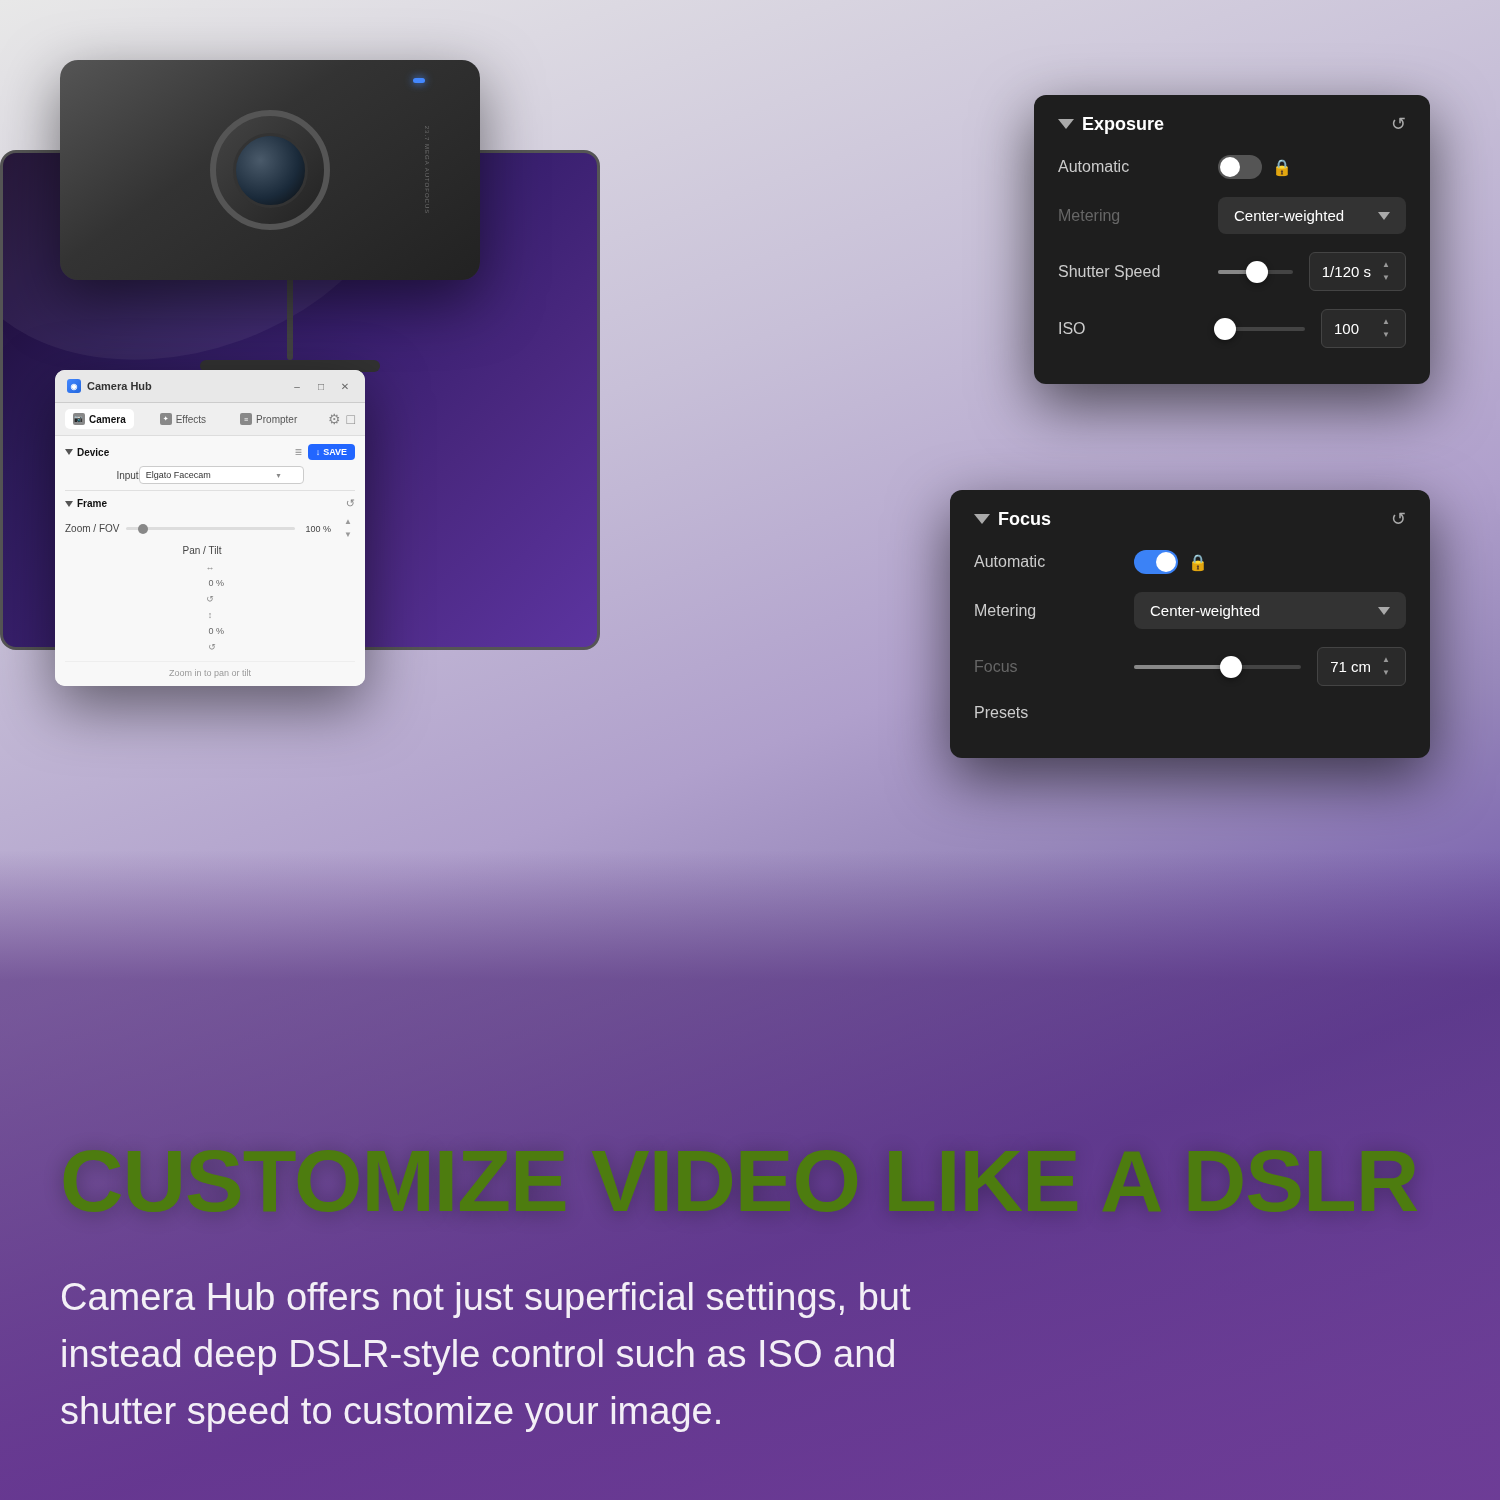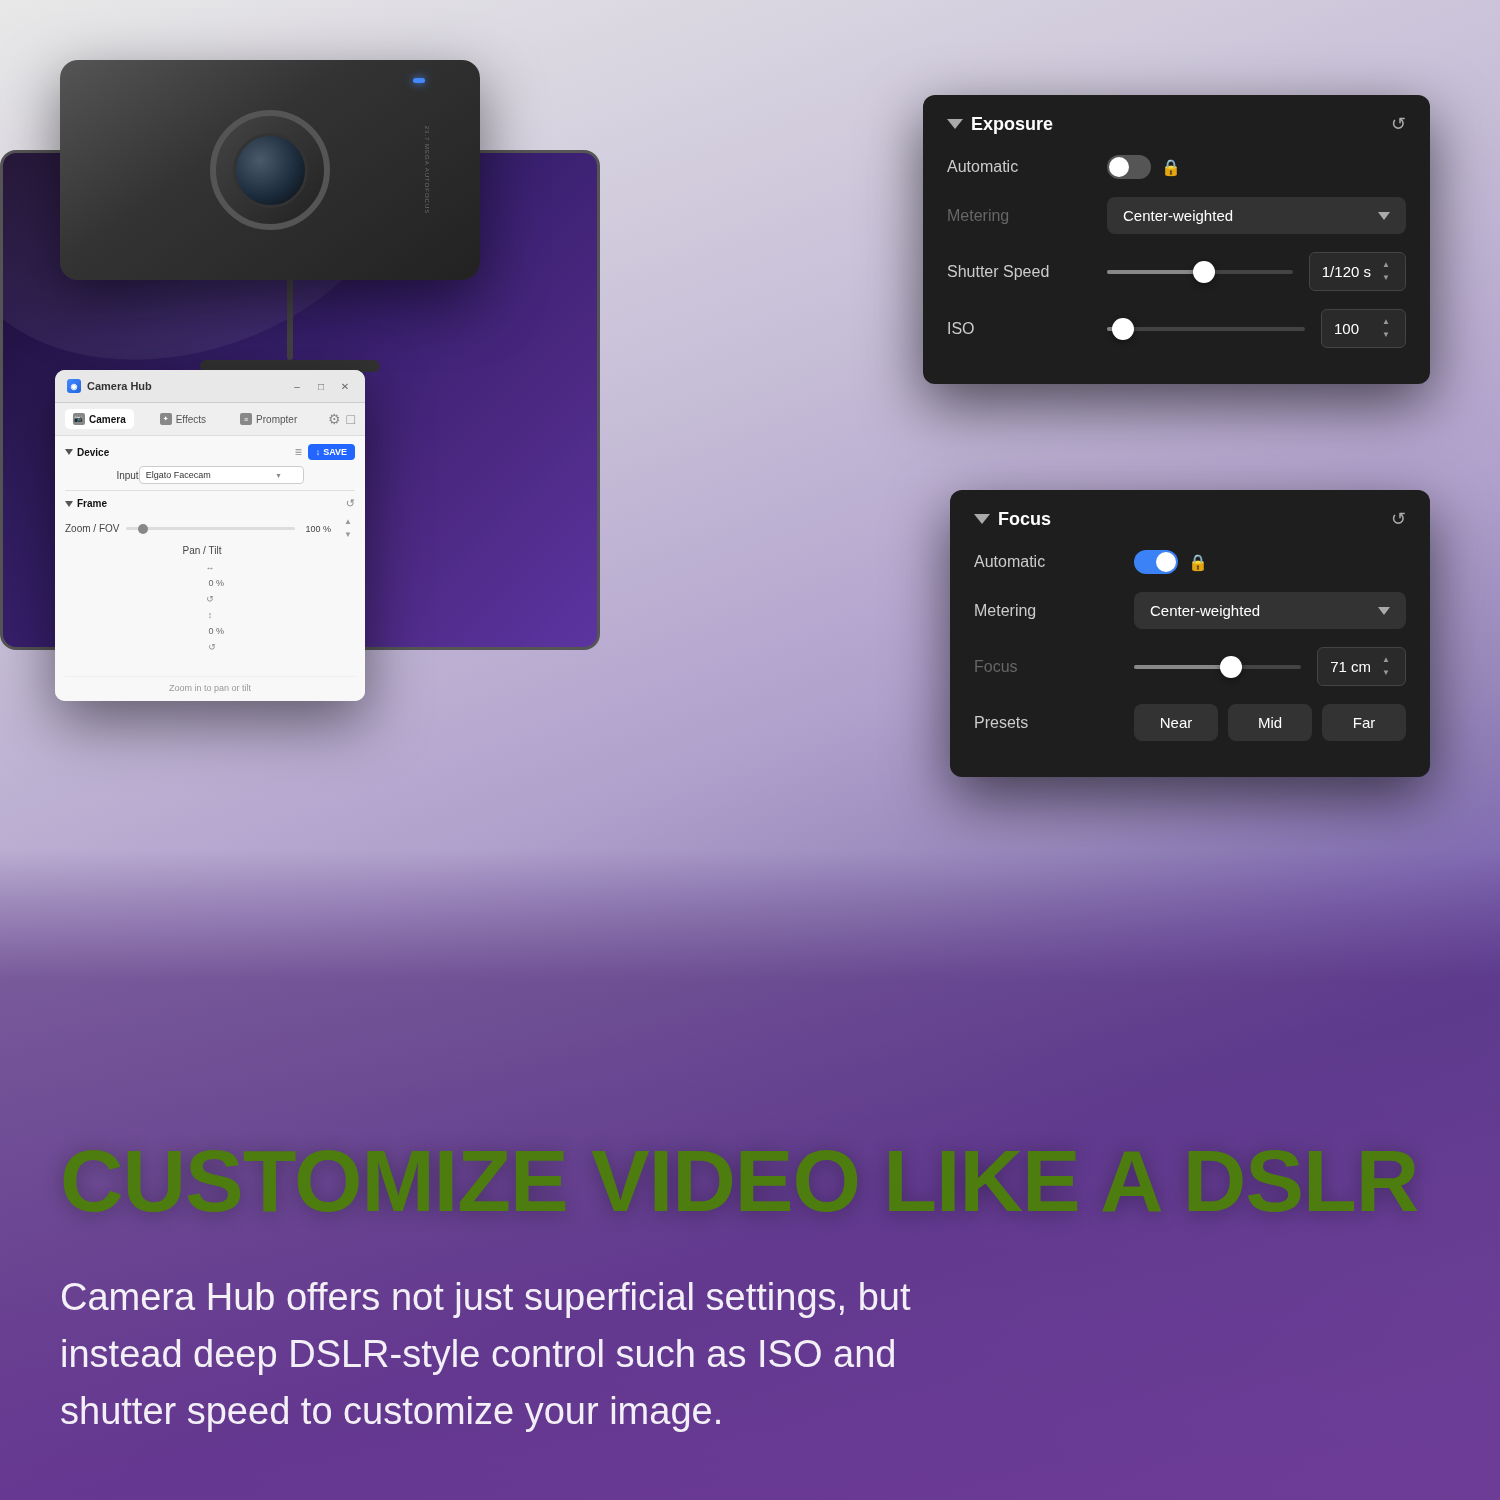--- a/index.html
+++ b/index.html
@@ -346,31 +346,31 @@
       font-size: 9px;
       color: #444;
       width: 30px;
       text-align: right;
     }
 
     .zoom-note {
       text-align: center;
       font-size: 9px;
       color: #999;
-      margin-top: 24px;
+      margin-top: 9px;
       padding-top: 6px;
       border-top: 1px solid #eee;
     }
 
     
     .exposure-panel {
       position: absolute;
       top: 95px;
       right: 70px;
-      width: 507px;
+      width: 396px;
       background: #1e1e1e;
       border-radius: 12px;
       padding: 18px 24px;
       z-index: 10;
       box-shadow: 0 20px 60px rgba(0,0,0,0.6);
     }
 
     .panel-header {
       display: flex;
       align-items: center;
@@ -839,24 +839,19 @@
         <div class="stepper">
           <div class="stepper-btn">▲</div>
           <div class="stepper-btn">▼</div>
         </div>
       </div>
     </div>
   </div>
 
   <div class="panel-row">
     <span class="panel-label">Presets</span>
-    <div class="preset-buttons">
-      <button class="preset-btn">Near</button>
-      <button class="preset-btn">Mid</button>
-      <button class="preset-btn">Far</button>
-    </div>
   </div>
 </div>
 
 <div class="text-section">
   <h1 class="main-heading">CUSTOMIZE VIDEO LIKE A DSLR</h1>
   <p class="sub-text">Camera Hub offers not just superficial settings, but instead deep DSLR-style control such as ISO and shutter speed to customize your image.</p>
 </div>
 
 </body></html>

